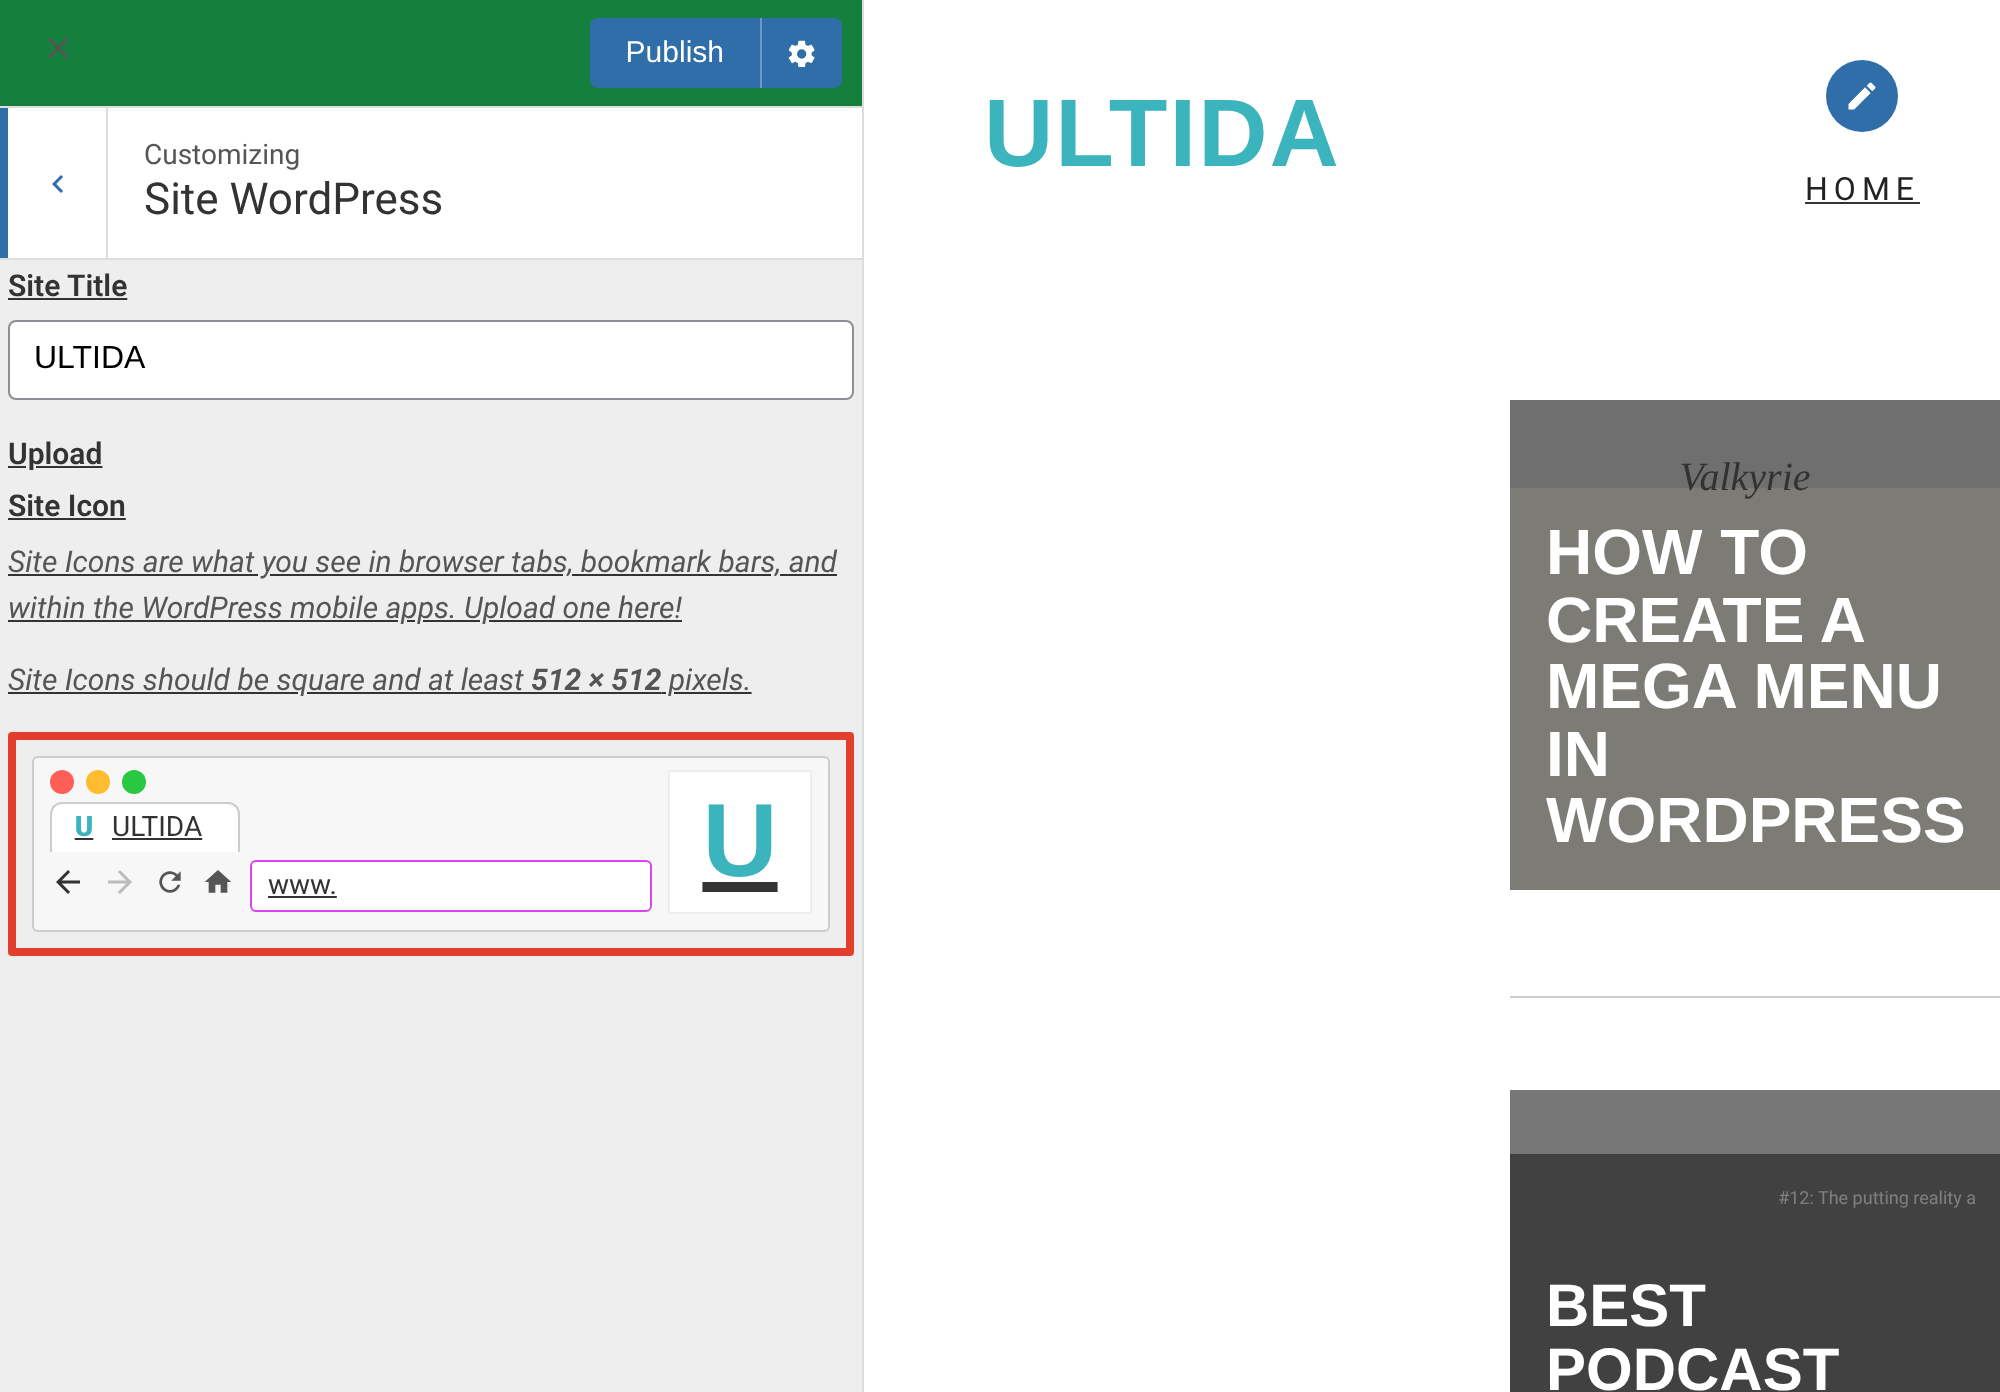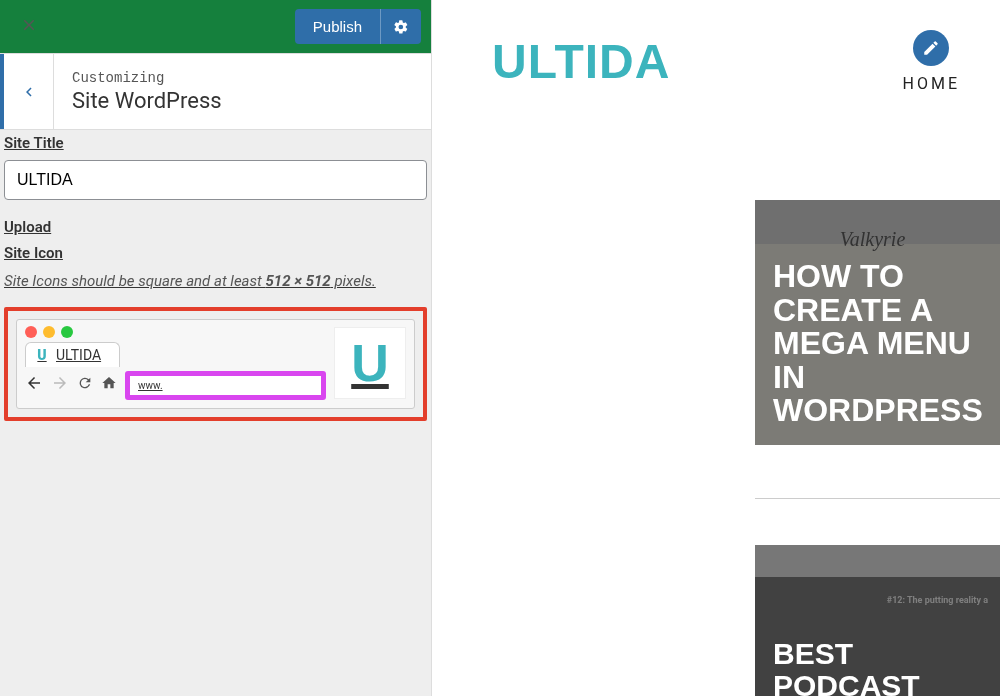--- a/index.html
+++ b/index.html
@@ -12,21 +12,21 @@
     .close-x { font-size: 22px; color: #555; cursor: pointer; padding: 6px 10px; }
     .publish-group { display: flex; }
     .publish-btn { background: #2f6ea9; color: #fff; border: none; padding: 9px 18px; font-size: 15px; border-radius: 4px 0 0 4px; cursor: pointer; }
     .gear-btn { background: #2f6ea9; color: #fff; border: none; border-left: 1px solid rgba(255,255,255,0.3); padding: 9px 12px; border-radius: 0 4px 4px 0; cursor: pointer; display: flex; align-items: center; }
     .gear-btn svg { width: 16px; height: 16px; fill: #fff; }
 
     .header-row { display: flex; align-items: stretch; background: #fff; border-bottom: 1px solid #ddd; }
     .back-btn { width: 54px; display: flex; align-items: center; justify-content: center; border-right: 1px solid #ddd; border-left: 4px solid #2f6ea9; cursor: pointer; }
     .back-btn svg { width: 18px; height: 18px; fill: #2f6ea9; }
     .header-text { padding: 16px 18px; }
-    .customizing { font-size: 14px; color: #555; font-family: Liberation Mono, monospace; }
+    .customizing { font-size: 14px; color: #555; }
     .section-title { font-size: 22px; font-weight: 400; color: #333; margin-top: 2px; }
 
     .panel { padding: 4px; overflow-y: auto; text-decoration: underline; }
     .field-label { font-weight: 600; font-size: 15px; margin-bottom: 8px; display: block; }
     .text-input { width: 100%; padding: 10px 12px; font-size: 16px; border: 1px solid #8c8f94; border-radius: 4px; background: #fff; margin-bottom: 18px; }
     .help-text { font-style: italic; color: #555; font-size: 15px; line-height: 1.5; margin-bottom: 14px; }
     .help-bold { font-weight: 700; }
 
     .highlight-box { border: 4px solid #e33e2b; padding: 8px; border-radius: 2px; }
 
@@ -35,21 +35,21 @@
     .bm-dots { display: flex; gap: 6px; margin-bottom: 4px; }
     .dot { width: 12px; height: 12px; border-radius: 50%; }
     .dot-r { background: #ff5f57; }
     .dot-y { background: #febc2e; }
     .dot-g { background: #28c840; }
     .tab-row { display: flex; align-items: center; gap: 6px; }
     .tab { background: #fff; border: 1px solid #ccc; border-bottom: none; border-radius: 6px 6px 0 0; padding: 4px 18px 4px 8px; display: flex; align-items: center; gap: 6px; font-size: 14px; }
     .fav-mini { width: 16px; height: 16px; display: flex; align-items: center; justify-content: center; color: #3cb4bd; font-weight: 900; font-size: 14px; }
     .addr-row { display: flex; align-items: center; gap: 8px; margin-top: 4px; background: #f7f7f7; }
     .addr-row .nav-icon { color: #555; }
-    .addr-input { flex: 1; background: #fff; border: 5px solid #d946ef; border-radius: 3px; padding: 4px 8px; font-size: 10px; }
+    .addr-input { flex: 1; background: #fff; border: 1px solid #d946ef; border-radius: 3px; padding: 4px 8px; font-size: 14px; }
     .big-favicon { width: 72px; height: 72px; background: #fff; display: flex; align-items: center; justify-content: center; border: 1px solid #eee; }
     .big-favicon span { font-size: 52px; font-weight: 900; color: #3cb4bd; font-family: Arial, sans-serif; }
 
     .btn-row { display: flex; gap: 10px; margin-top: 12px; }
     .outline-btn { background: #f6f7f7; border: 1px solid #2f6ea9; color: #2f6ea9; padding: 8px 14px; font-size: 15px; border-radius: 3px; cursor: pointer; }
 
     
     .preview { flex: 1; background: #fff; position: relative; overflow: hidden; }
     .preview-header { display: flex; align-items: center; justify-content: space-between; padding: 30px 40px 20px 60px; }
     .logo { font-size: 48px; font-weight: 900; color: #3cb4bd; letter-spacing: 1px; font-family: Arial, sans-serif; }
@@ -63,21 +63,21 @@
     .card-overlay { position: absolute; inset: 0; background: rgba(50,50,50,0.55); display: flex; align-items: center; padding: 10px 18px; }
     .card-title { color: #fff; font-size: 32px; font-weight: 900; line-height: 1.05; font-family: Liberation Sans, sans-serif; letter-spacing: 0px; }
     .card-bg1 { background: linear-gradient(#bbb 0 18%, #d8d4cb 18% 100%); }
     .valk { position: absolute; top: 28px; left: 0; right: 10px; text-align: center; font-family: cursive; font-style: italic; font-size: 20px; color: #333; z-index: 0; }
     .card1 .card-overlay { padding-top: 60px; align-items: flex-start; }
 
     .card2 { height: 160px; }
     .card-bg2 { background: linear-gradient(#ccc 0 20%, #555 20% 100%); }
     .card2 .card-overlay { align-items: flex-end; padding-bottom: 4px; }
     .card2 .card-title { font-size: 30px; }
-    .tiny-text { position: absolute; top: 50px; right: 12px; color: #ddd; font-size: 9px; text-align: right; line-height: 1.3; font-weight: bold; }
+    .tiny-text { position: absolute; top: 50px; right: 12px; color: #ddd; font-size: 9px; text-align: right; line-height: 1.3; }
 
     .divider { position: absolute; right: 0; top: 498px; width: 245px; height: 1px; background: #ccc; }
   </style>
 </head>
 <body>
 
 <div class="container">
 
   <div class="sidebar">
     <div class="sidebar-top">
@@ -108,20 +108,21 @@
       </div>
     </div>
 
     <div class="panel">
       <label class="field-label">Site Title</label>
       <input class="text-input" value="ULTIDA" style="">
 
       <label class="field-label">Upload</label>
 
       <label class="field-label">Site Icon</label>
+      <p class="help-text">Site Icons are what you see in browser tabs, bookmark bars, and within the WordPress mobile apps. Upload one here!</p>
       <p class="help-text">
         <span>Site Icons should be square and at least </span><span class="help-bold">512 × 512</span><span> pixels.</span>
       </p>
 
       <div class="highlight-box">
         <div class="browser-mock">
           <div class="bm-left">
             <div class="bm-dots">
               <div class="dot dot-r"></div>
               <div class="dot dot-y"></div>
@@ -163,21 +164,21 @@
         </div>
 
       </div>
     </div>
   </div>
 
   <div class="preview">
     <div class="preview-header">
       <div class="logo">ULTIDA</div>
       <div class="nav-area">
-        <div style="display:flex; flex-direction:column; align-items:center; gap:8px;">
+        <div style="display:flex; flex-direction:column; align-items:center; gap:19px;text-decoration:underline;">
           <div class="edit-circle">
             <svg viewBox="0 0 24 24">
                 <path d="M3 17.25V21h3.75L17.81 9.94l-3.75-3.75L3 17.25zM20.71 7.04a1 1 0 0 0 0-1.41l-2.34-2.34a1 1 0 0 0-1.41 0l-1.83 1.83 3.75 3.75 1.83-1.83z"></path>
               </svg>
           </div>
           <div class="home-link">HOME</div>
         </div>
       </div>
     </div>
 

